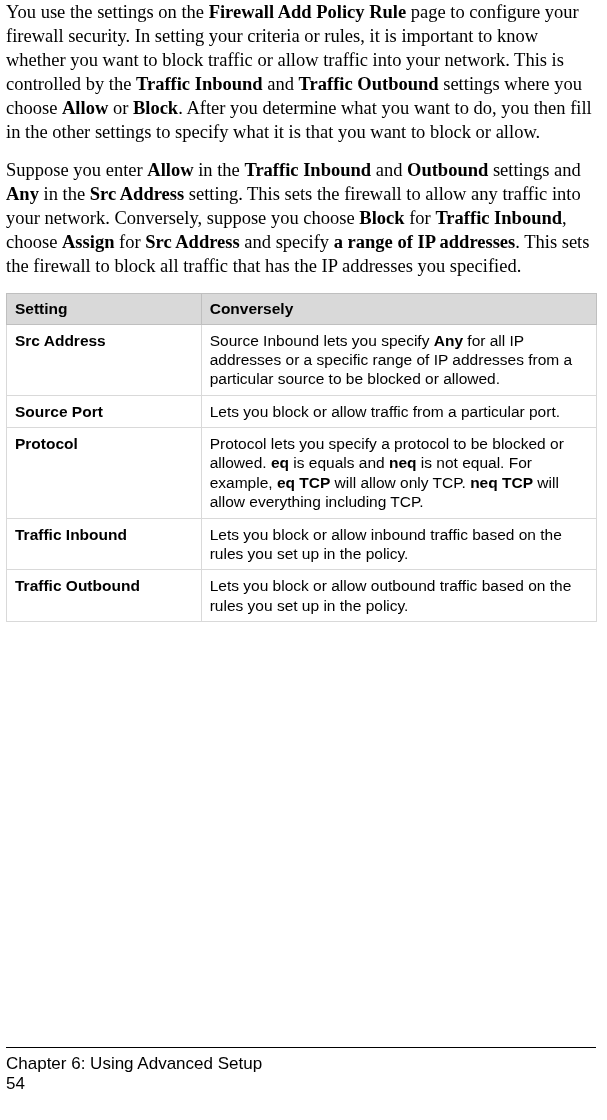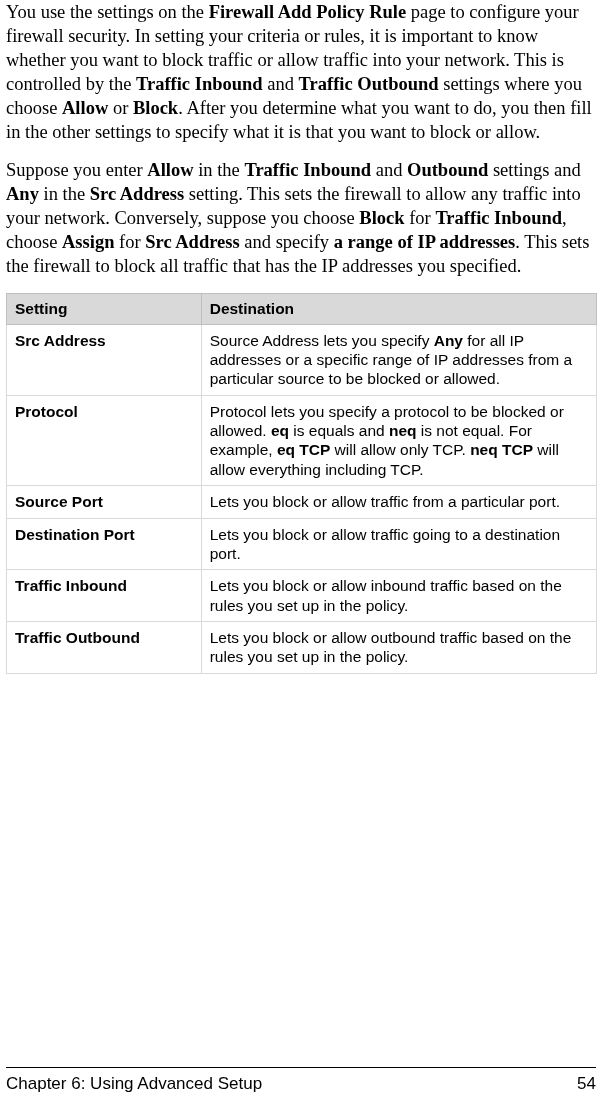--- a/index.html
+++ b/index.html
@@ -54,20 +54,21 @@
     position: absolute;
     left: 6px;
     right: 11px;
     bottom: 26px;
     border-top: 1px solid #000;
     padding-top: 6px;
     font-family: "Century Gothic", "Gill Sans", Arial, sans-serif;
     font-size: 17px;
     display: flex;
     justify-content: space-between;
+    flex-direction: column;
   }
   .footer .chapter { }
   .footer .pagenum { }
 </style>
 </head>
 <body>
 
 <div class="page">
 
   <p class="body">
@@ -76,46 +77,40 @@
 
   <p class="body">
     <span>Suppose you enter </span><span class="b">Allow</span><span> in the </span><span class="b">Traffic Inbound</span><span> and </span><span class="b">Outbound</span><span> settings and </span><span class="b">Any</span><span> in the </span><span class="b">Src Address</span><span> setting. This sets the firewall to allow any traffic into your network. Conversely, suppose you choose </span><span class="b">Block</span><span> for </span><span class="b">Traffic Inbound</span><span>, choose </span><span class="b">Assign</span><span> for </span><span class="b">Src Address</span><span> and specify </span><span class="b">a range of IP addresses</span><span>. This sets the firewall to block all traffic that has the IP addresses you specified.</span>
   </p>
 
 
   <table class="settings">
     <thead>
       <tr>
         <th>Setting</th>
-        <th>Destination</th>
+        <th>Conversely</th>
       </tr>
     </thead>
     <tbody>
       <tr>
         <td class="setting-name">Src Address</td>
         <td>
-          <span>Source Address lets you specify </span><span class="b">Any</span><span> for all IP addresses or a specific range of IP addresses from a particular source to be blocked or allowed.</span>
-        </td>
-      </tr>
-      <tr>
-        <td class="setting-name">Protocol</td>
-        <td>
-          <span>Protocol lets you specify a protocol to be blocked or allowed. </span><span class="b">eq</span><span> is equals and </span><span class="b">neq</span><span> is not equal. For example, </span><span class="b">eq TCP</span><span> will allow only TCP. </span><span class="b">neq TCP</span><span> will allow everything including TCP.</span>
+          <span>Source Inbound lets you specify </span><span class="b">Any</span><span> for all IP addresses or a specific range of IP addresses from a particular source to be blocked or allowed.</span>
         </td>
       </tr>
       <tr>
         <td class="setting-name">Source Port</td>
         <td>
           <span>Lets you block or allow traffic from a particular port.</span>
         </td>
       </tr>
       <tr>
-        <td class="setting-name">Destination Port</td>
+        <td class="setting-name">Protocol</td>
         <td>
-          <span>Lets you block or allow traffic going to a destination port.</span>
+          <span>Protocol lets you specify a protocol to be blocked or allowed. </span><span class="b">eq</span><span> is equals and </span><span class="b">neq</span><span> is not equal. For example, </span><span class="b">eq TCP</span><span> will allow only TCP. </span><span class="b">neq TCP</span><span> will allow everything including TCP.</span>
         </td>
       </tr>
       <tr>
         <td class="setting-name">Traffic Inbound</td>
         <td>
           <span>Lets you block or allow inbound traffic based on the rules you set up in the policy.</span>
         </td>
       </tr>
       <tr>
         <td class="setting-name">Traffic Outbound</td>

